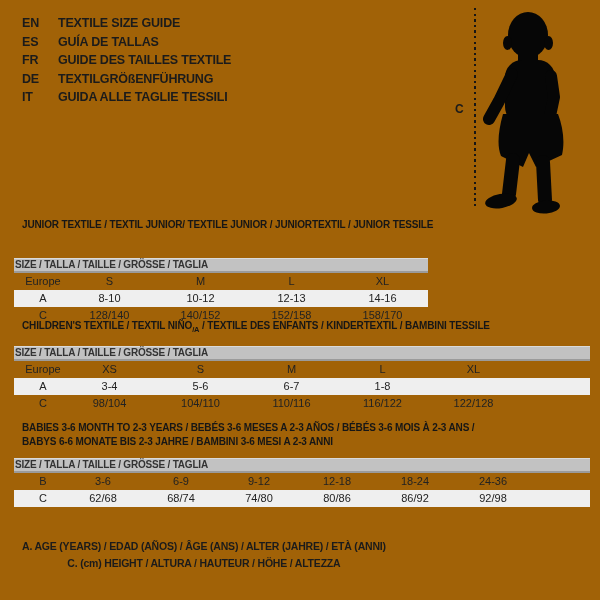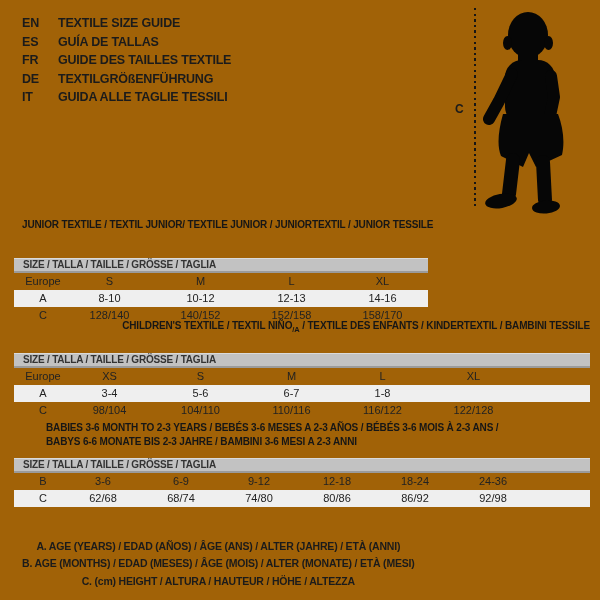--- a/index.html
+++ b/index.html
@@ -15,24 +15,24 @@
   .measure-line{position:absolute;left:474px;top:8px;width:2px;height:199px;
       background:repeating-linear-gradient(to bottom,#161616 0 2.5px,transparent 2.5px 5.6px);}
   .measure-label{position:absolute;left:455px;top:102px;font-size:12px;font-weight:700;}
   .baby{position:absolute;left:479px;top:4px;}
 
   
   .table-block{position:absolute;left:14px;}
   .tbl-title{padding-left:8px;font-size:10px;font-weight:700;letter-spacing:-0.15px;
       line-height:12px;white-space:nowrap;color:#161616;}
   #t1{top:219px;width:414px;} #t1 .tbl-title{margin-bottom:27px;}
-  #t2{top:320px;width:576px;} #t2 .tbl-title{margin-bottom:17px;text-align:right;}
-  #t3{top:421px;width:576px;} #t3 .tbl-title{line-height:14px;margin-bottom:9px;margin-left:24px;}
+  #t2{top:320px;width:576px;} #t2 .tbl-title{margin-bottom:10px;}
+  #t3{top:421px;width:576px;} #t3 .tbl-title{line-height:14px;margin-bottom:9px;}
   .size-bar{height:12px;line-height:12px;background:#c2c2c2;border-top:1px solid #dadada;
-      border-bottom:2px solid #9b9b9b;padding-left:9px;font-size:10px;font-weight:700;
+      border-bottom:2px solid #9b9b9b;padding-left:1px;font-size:10px;font-weight:700;
       letter-spacing:-0.2px;color:#333;}
   .trow{display:grid;height:17px;line-height:17px;font-size:11px;color:#222;}
   .trow.shaded{background:#efefef;}
   .rlabel{padding-left:8px;text-align:center;}
   .cell{text-align:center;}
   #t1 .trow{grid-template-columns:50px repeat(4,91px);}
   #t2 .trow{grid-template-columns:50px repeat(5,91px) 1fr;}
   #t3 .trow{grid-template-columns:50px repeat(6,78px) 1fr;}
   .sub{font-size:7.5px;vertical-align:sub;}
 
@@ -162,17 +162,16 @@
       <div class="cell">68/74</div>
       <div class="cell">74/80</div>
       <div class="cell">80/86</div>
       <div class="cell">86/92</div>
       <div class="cell">92/98</div>
     </div>
   </div>
 
   <div class="footnotes">
     <div>A. AGE (YEARS) / EDAD (AÑOS) / ÂGE (ANS) / ALTER (JAHRE) / ETÀ (ANNI)</div>
-    <div>B. AGE (MONTHS) / EDAD (MESES) / ÂGE (MOIS) / ALTER (MONATE) / ETÀ (MESI)</div>
     <div>C. (cm) HEIGHT / ALTURA / HAUTEUR / HÖHE / ALTEZZA</div>
   </div>
 
 </div>
 
 </body></html>

